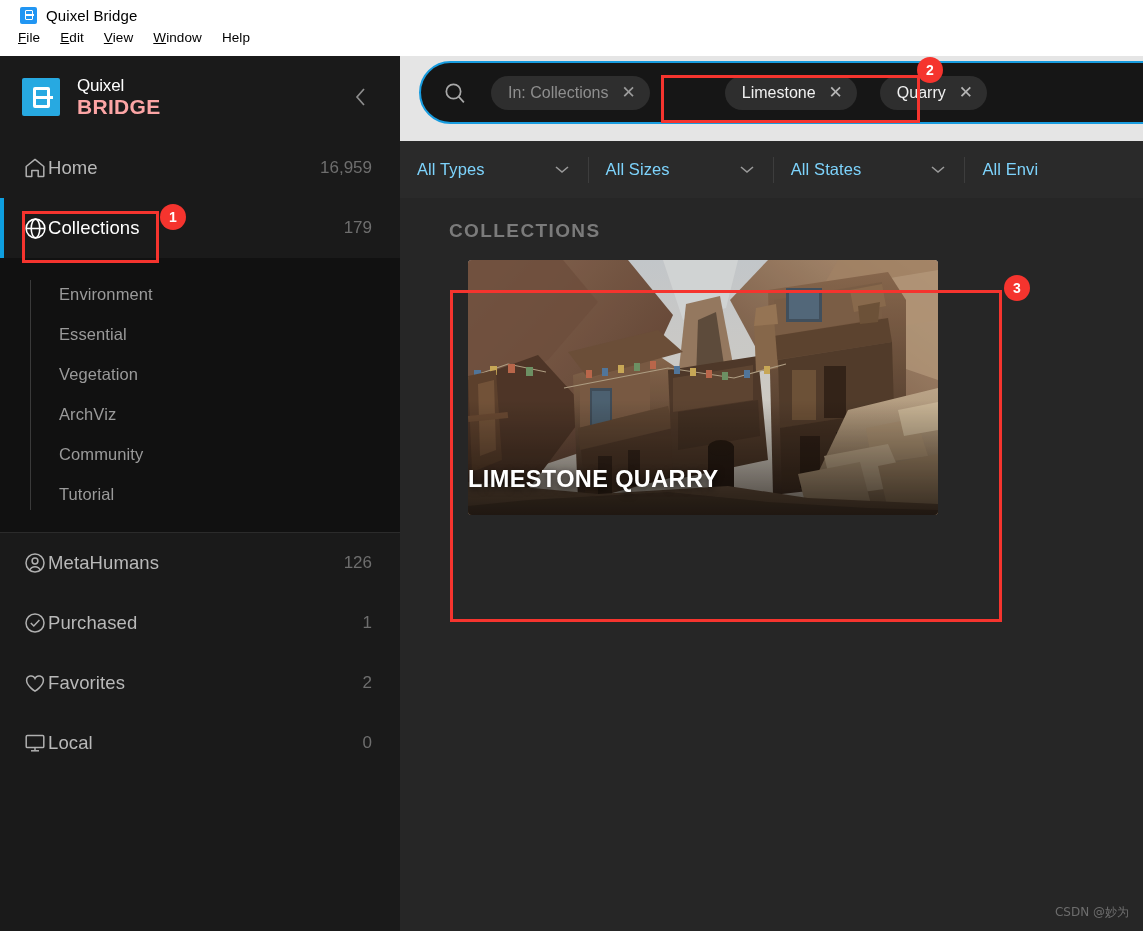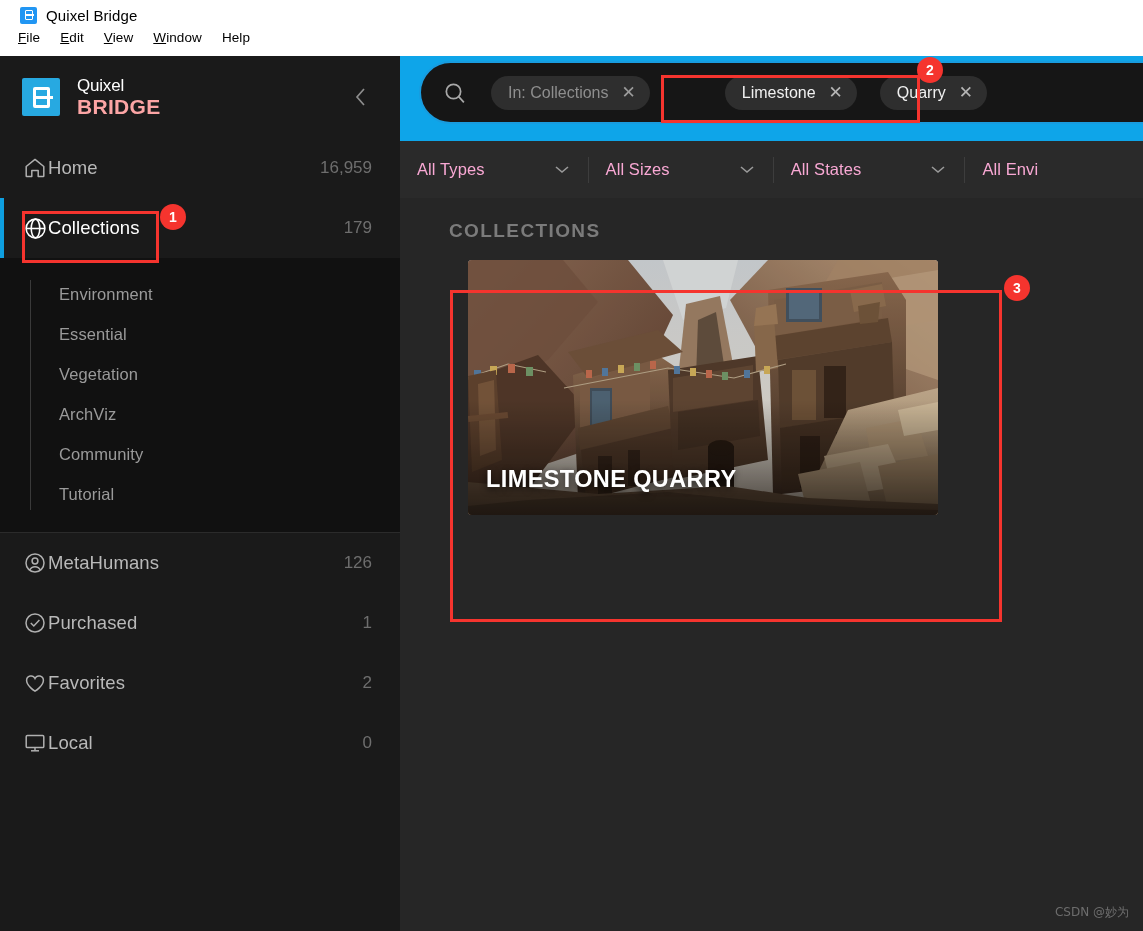--- a/index.html
+++ b/index.html
@@ -114,21 +114,21 @@
   }
 
   
   .content {
     position: absolute; left: 400px; top: 56px; width: 743px; height: 875px;
     background: #262626;
   }
 
   
   .searchwrap {
-    position: relative; height: 85px; background: #0ea5e9;
+    position: relative; height: 85px; background: #e5e5e5;
   }
   .searchbar {
     position: absolute; left: 19px; top: 5px; width: 760px; height: 63px;
     background: #161616; border: 2px solid #189cdf;
     border-radius: 32px 0 0 32px; display: flex; align-items: center;
     padding-left: 21px;
   }
   .mag { width: 26px; height: 26px; flex: none; }
   .chip {
     height: 34px; border-radius: 17px; background: #2e2e2e;
@@ -148,39 +148,39 @@
   
   .filters {
     position: relative; height: 57px; display: flex; align-items: center;
     padding-left: 17px; background: #2a2a2a;
   }
   .filter {
     position: relative; display: flex; align-items: center;
     height: 57px; padding-right: 8px; cursor: pointer;
   }
   .filter .ftxt {
-    font-size: 16.5px; color: #f9a8d4; letter-spacing: .1px;
+    font-size: 16.5px; color: #7dd3fc; letter-spacing: .1px;
   }
   .filter .fchev { margin-left: 68px; }
   .fsep { width: 1px; height: 26px; background: #3d3d3d; margin: 0 17px 0 9px; }
 
   
   .col-area { position: relative; padding: 22px 0 0 49px; }
   .col-title {
     font-size: 19px; font-weight: 700; color: #7b7b7b;
     letter-spacing: 1.4px; margin-bottom: 18px;
   }
   .card {
     position: relative; width: 470px; height: 255px; border-radius: 4px;
     overflow: hidden; margin-left: 19px; cursor: pointer;
     background: #3a2d24;
   }
   .card-img { position: absolute; inset: 0; overflow: hidden; }
   .card-label {
-    position: absolute; left: 18px; bottom: 22px; font-size: 23.5px;
+    position: absolute; left: 0; bottom: 22px; font-size: 23.5px;
     font-weight: 700; color: #ffffff; letter-spacing: .4px;
     text-shadow: 0 2px 7px rgba(0,0,0,.75);
   }
 
   
   .anno { position: absolute; border: 3px solid #f5342e; pointer-events: none; }
   .badge {
     position: absolute; width: 26px; height: 26px; border-radius: 50%;
     background: #f5342e; color: #ffffff; font-size: 14px; font-weight: 700;
     display: flex; align-items: center; justify-content: center;

